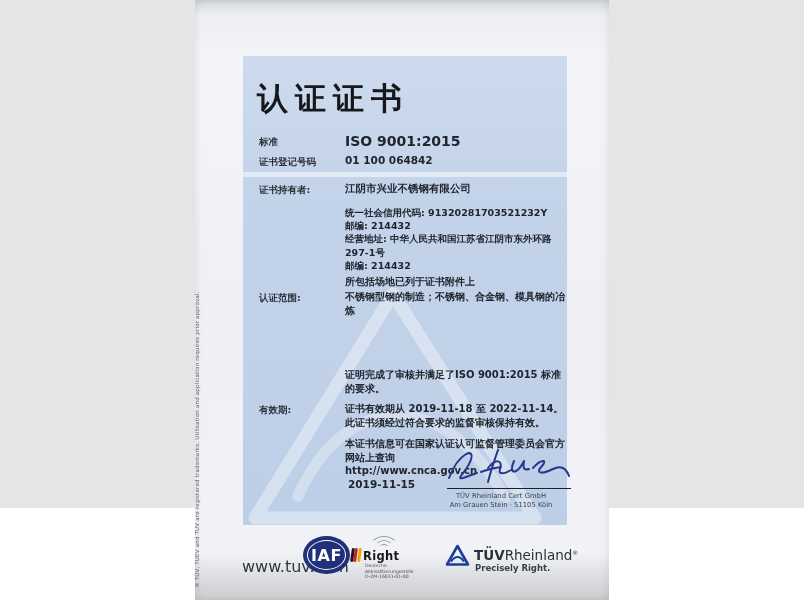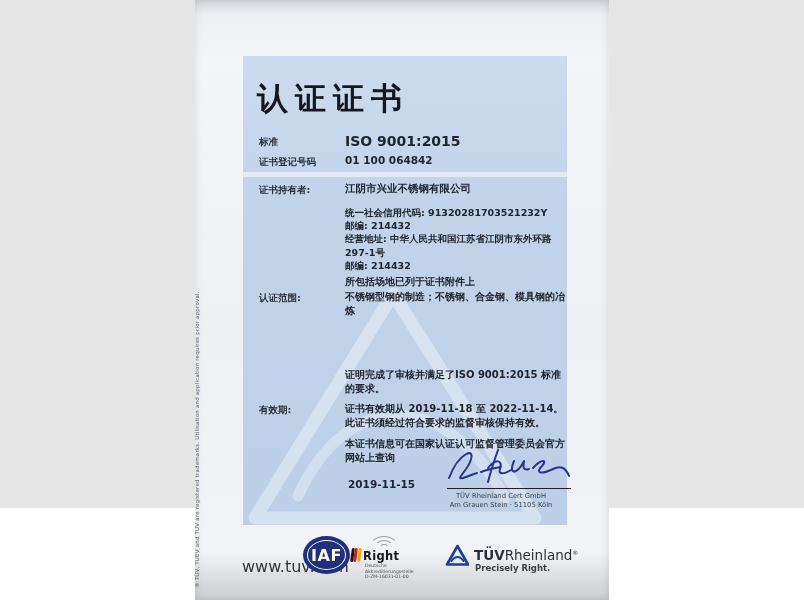--- a/index.html
+++ b/index.html
@@ -115,20 +115,21 @@
 
       <div class="val statement">证明完成了审核并满足了ISO 9001:2015 标准的要求。</div>
 
       <div class="lbl" style="top:348px">有效期:</div>
       <div class="val validity-lines">
         <div>证书有效期从 2019-11-18 至 2022-11-14。</div>
         <div>此证书须经过符合要求的监督审核保持有效。</div>
       </div>
       <div class="val query-lines">
         <div>本证书信息可在国家认证认可监督管理委员会官方网站上查询</div>
+        <div>http://www.cnca.gov.cn</div>
       </div>
 
       <div class="val issue-date">2019-11-15</div>
 
       <svg class="sig-svg" width="130" height="44" viewBox="0 0 130 44">
         <path d="M6 34 C16 8, 34 2, 27 18 C23 28, 12 36, 20 34 C26 32, 30 30, 34 29 M38 28 C46 25, 52 24, 58 23 M55 6 C50 20, 47 30, 45 38 M45 24 C53 14, 60 16, 57 25 C55 31, 61 30, 68 26 M71 17 C68 24, 68 29, 73 27 C77 25, 79 21, 81 17 C80 23, 80 27, 86 25 M90 24 C98 15, 105 15, 99 22 C92 29, 98 31, 110 25 C118 21, 123 24, 126 32" fill="none" stroke="#26368c" stroke-width="2" stroke-linecap="round" stroke-linejoin="round"></path>
       </svg>
       <div class="sig-line"></div>
       <div class="issuer">
         <div>TÜV Rheinland Cert GmbH</div>

